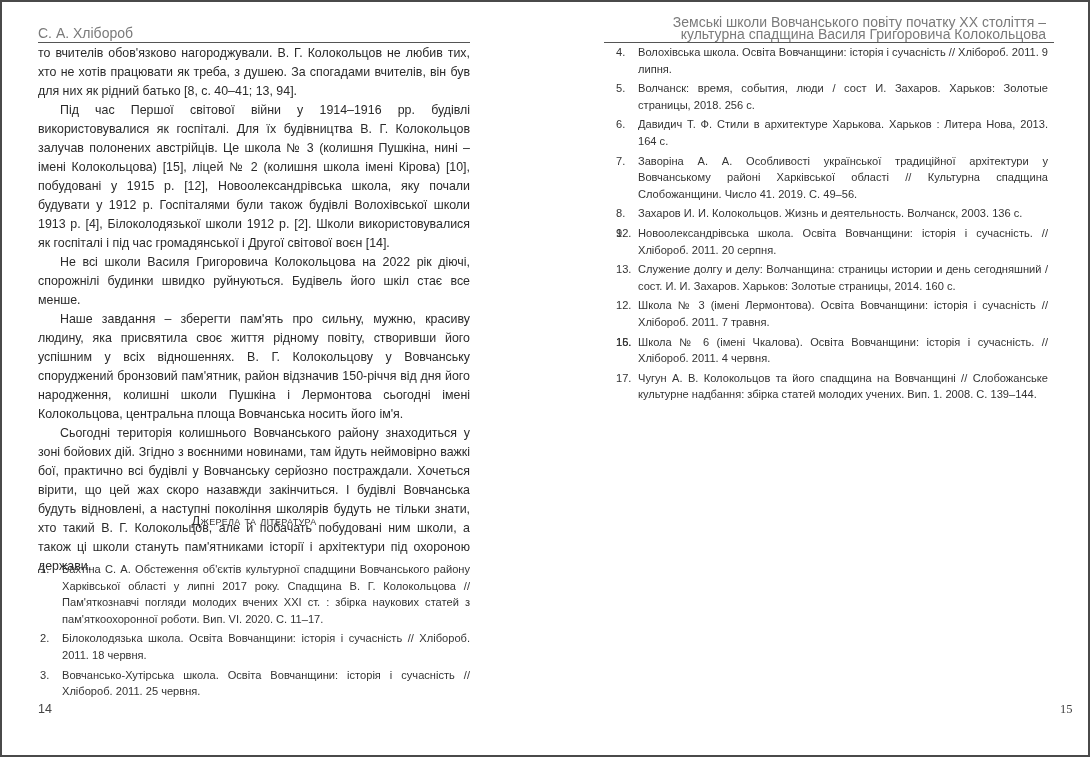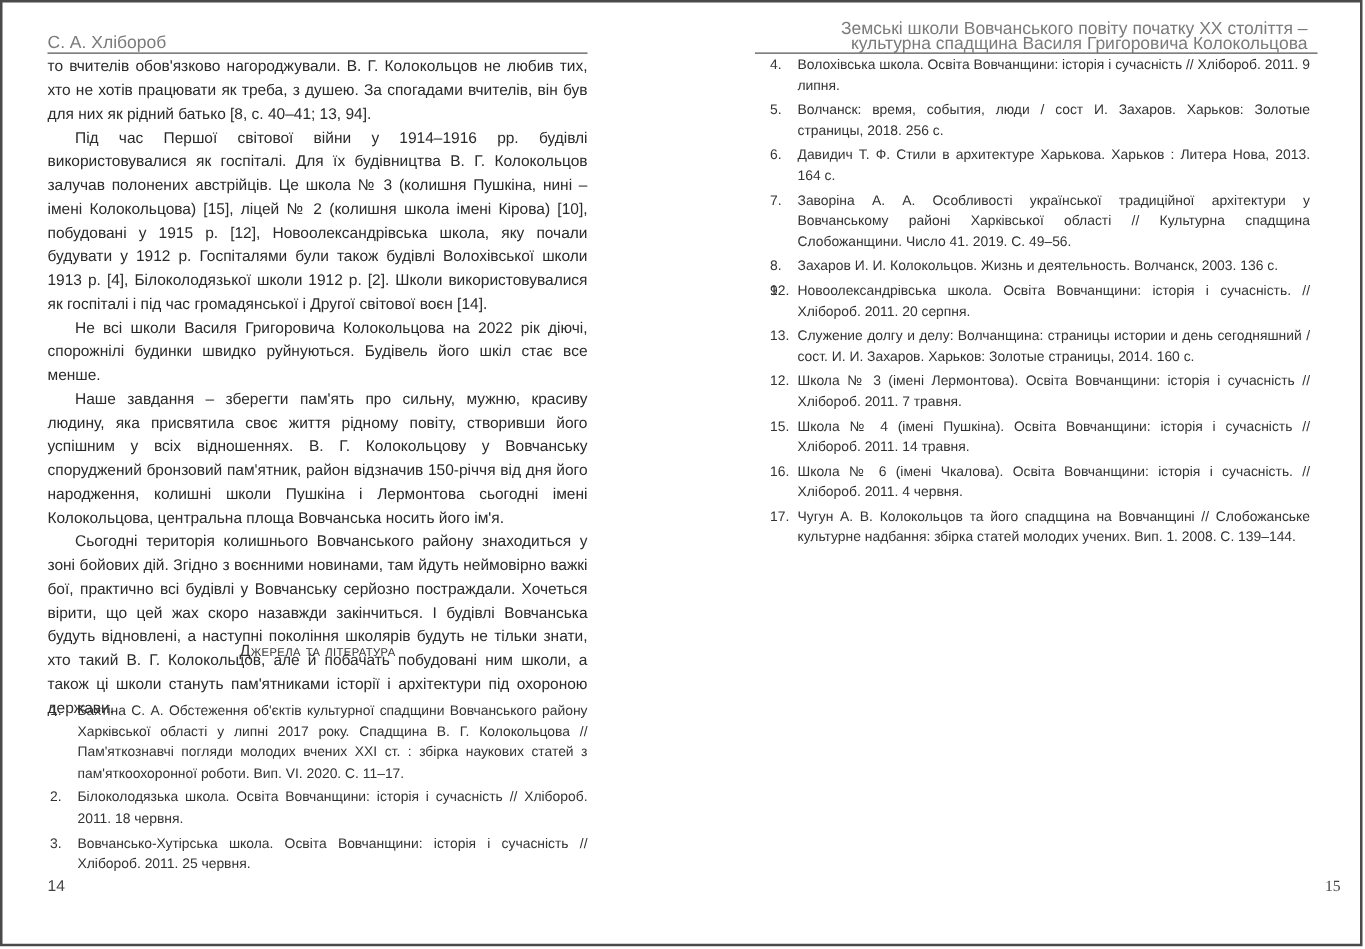--- a/index.html
+++ b/index.html
@@ -109,19 +109,19 @@
   <ol class="refs">
     <li><span class="num">4.</span><span>Волохівська школа. Освіта Вовчанщини: історія і сучасність // Хлібороб. 2011. 9 липня.</span></li>
     <li><span class="num">5.</span><span>Волчанск: время, события, люди / сост И. Захаров. Харьков: Золотые страницы, 2018. 256 с.</span></li>
     <li><span class="num">6.</span><span>Давидич Т. Ф. Стили в архитектуре Харькова. Харьков : Литера Нова, 2013. 164 с.</span></li>
     <li><span class="num">7.</span><span>Заворіна А. А. Особливості української традиційної архітектури у Вовчанському районі Харківської області // Культурна спадщина Слобожанщини. Число 41. 2019. С. 49–56.</span></li>
     <li><span class="num">8.</span><span>Захаров И. И. Колокольцов. Жизнь и деятельность. Волчанск, 2003. 136 с.</span></li>
     <li><span class="num">9.</span></li>
     <li><span class="num">12.</span><span>Новоолександрівська школа. Освіта Вовчанщини: історія і сучасність. // Хлібороб. 2011. 20 серпня.</span></li>
     <li><span class="num">13.</span><span>Служение долгу и делу: Волчанщина: страницы истории и день сегодняшний / сост. И. И. Захаров. Харьков: Золотые страницы, 2014. 160 с.</span></li>
     <li><span class="num">12.</span><span>Школа № 3 (імені Лермонтова). Освіта Вовчанщини: історія і сучасність // Хлібороб. 2011. 7 травня.</span></li>
-    <li><span class="num">15.</span><span>Школа № 4 (імені Пушкіна). Освіта Вовчанщини: історія і сучасність // Хлібороб. 2011. 14 травня.</span></li>
+    <li><span class="num">15.</span></li>
     <li><span class="num">16.</span><span>Школа № 6 (імені Чкалова). Освіта Вовчанщини: історія і сучасність. // Хлібороб. 2011. 4 червня.</span></li>
     <li><span class="num">17.</span><span>Чугун А. В. Колокольцов та його спадщина на Вовчанщині // Слобожанське культурне надбання: збірка статей молодих учених. Вип. 1. 2008. С. 139–144.</span></li>
   </ol>
 
   <div class="page-number">15</div>
 </div>
 
 </body></html>

